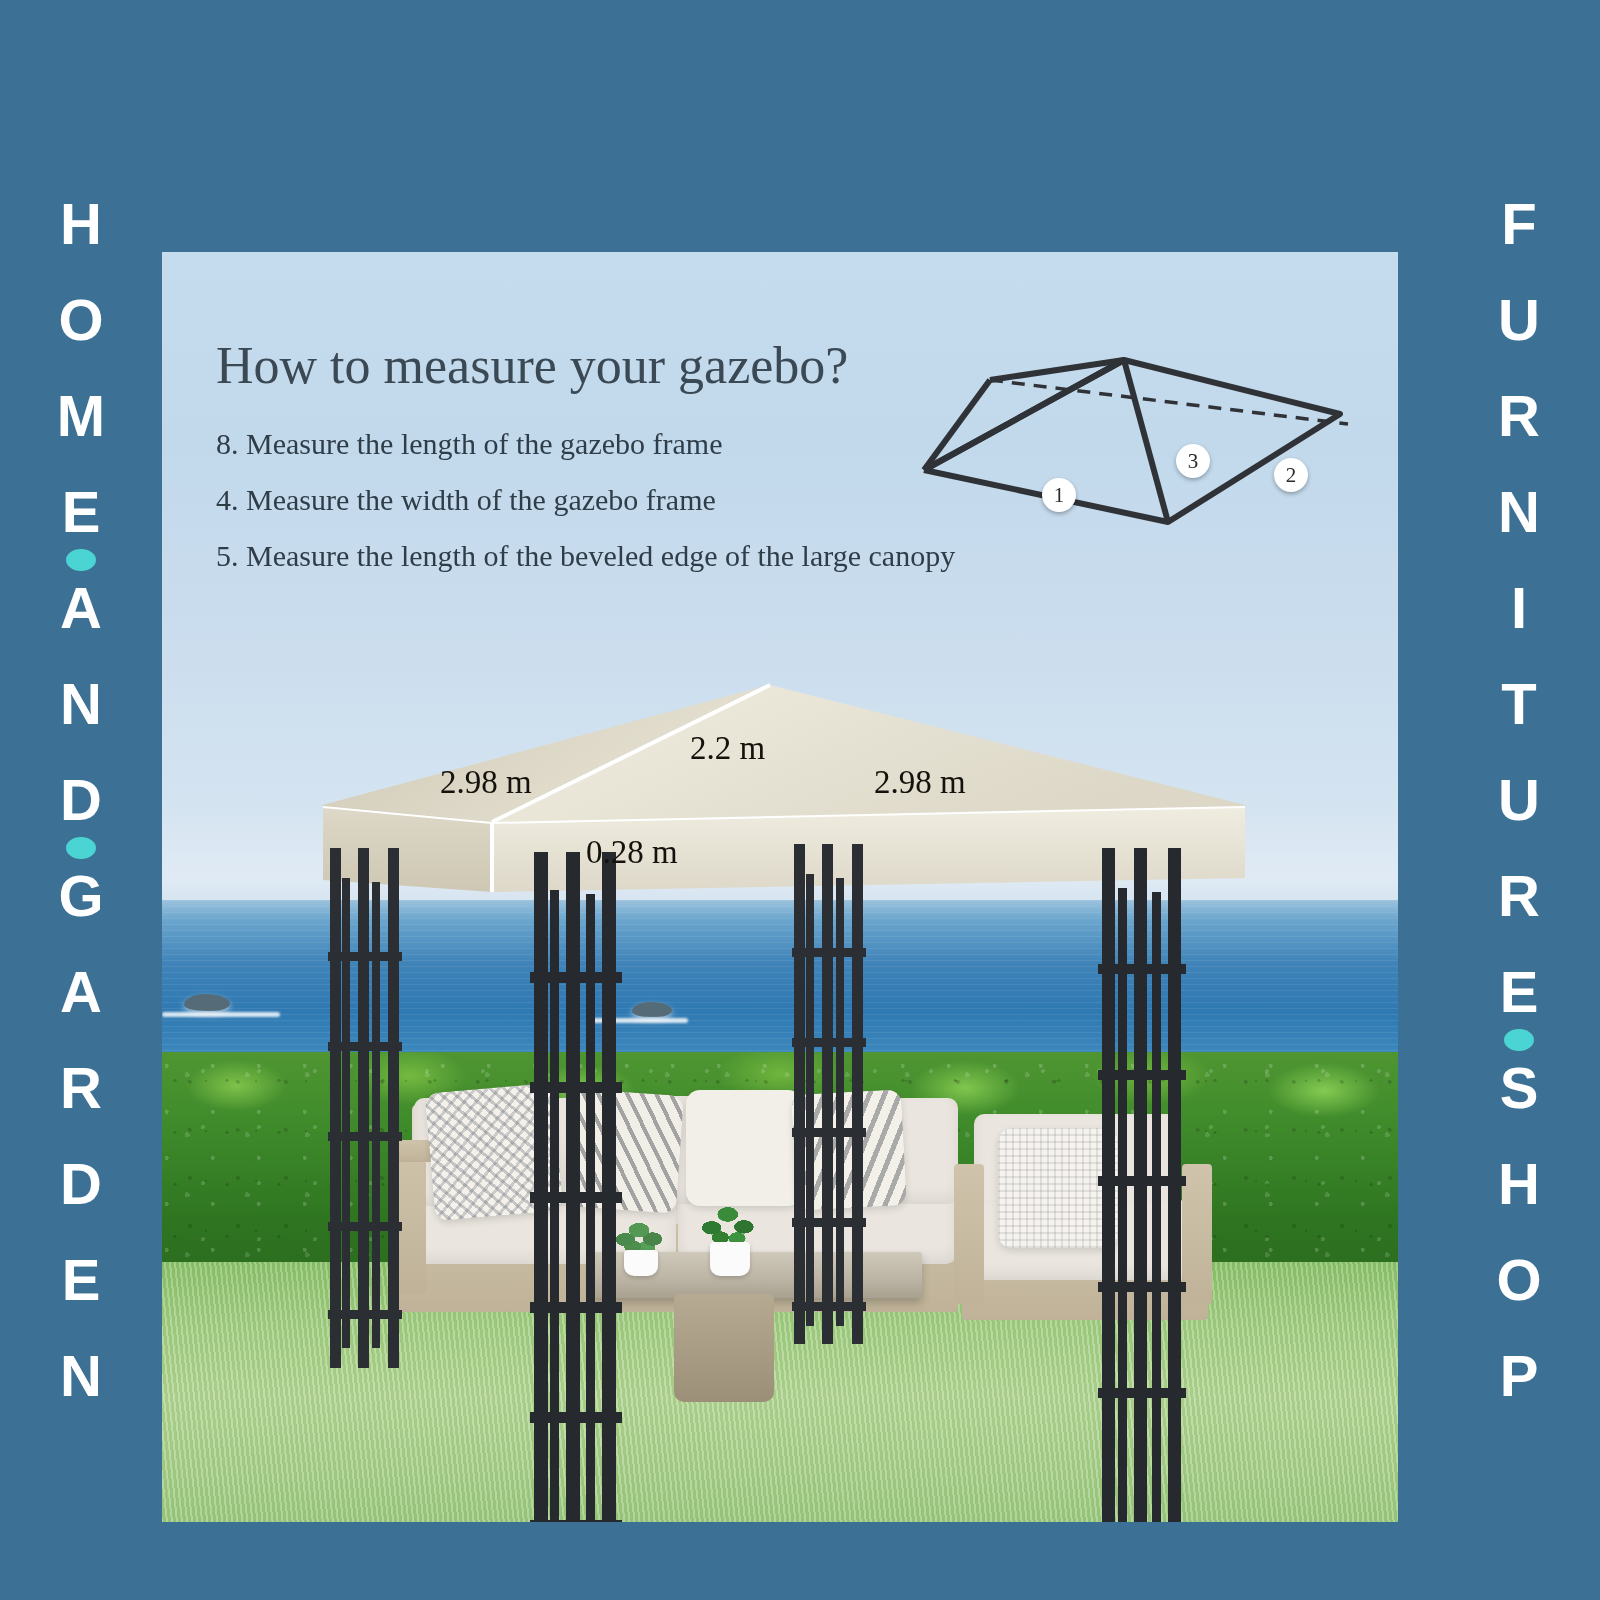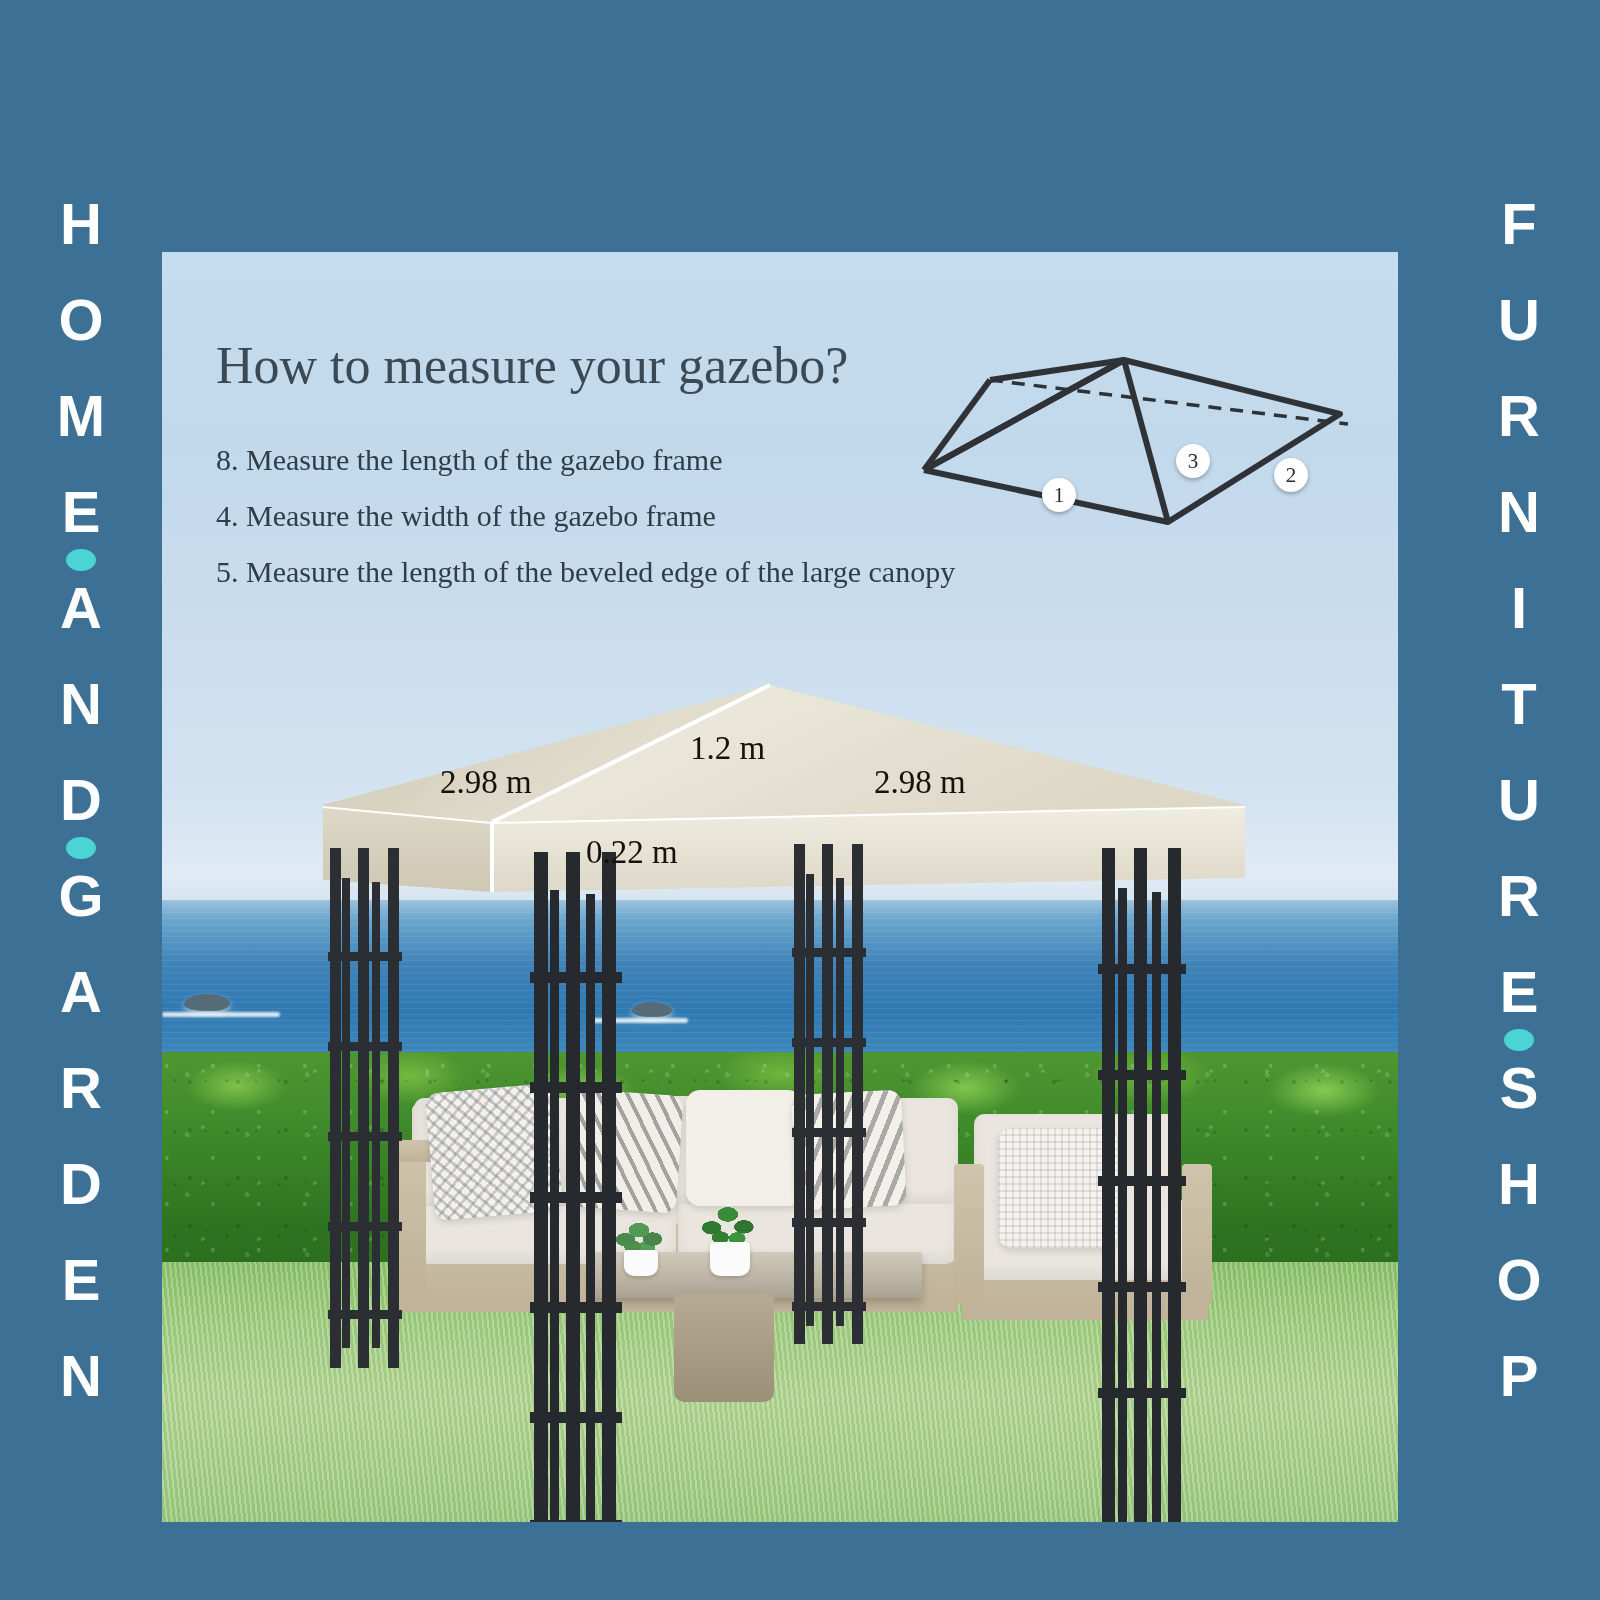--- a/index.html
+++ b/index.html
@@ -174,21 +174,21 @@
     position: absolute;
     left: 54px; top: 84px;
     width: 900px;
     color: #2e3d48;
   }
   #instr-heading {
     font-family: "Liberation Serif", serif;
     font-size: 52px;
     font-weight: normal;
     color: #3b4954;
-    margin-bottom: 48px;
+    margin-bottom: 32px;
     white-space: nowrap;
   }
   .instr-step {
     font-family: "Liberation Serif", serif;
     font-size: 30px;
     color: #2f3d48;
     margin-bottom: 22px;
     white-space: nowrap;
   }
 
@@ -461,23 +461,23 @@
         <rect x="990" y="640" width="9" height="656"></rect>
         <rect x="936" y="712" width="88" height="10"></rect>
         <rect x="936" y="818" width="88" height="10"></rect>
         <rect x="936" y="924" width="88" height="10"></rect>
         <rect x="936" y="1030" width="88" height="10"></rect>
         <rect x="936" y="1136" width="88" height="10"></rect>
       </g>
     </svg>
 
     <div class="dim-label" style="left:278px; top:512px;">2.98 m</div>
-    <div class="dim-label" style="left:528px; top:478px;">1.2 m</div>
+    <div class="dim-label" style="left:528px; top:478px;">2.2 m</div>
     <div class="dim-label" style="left:712px; top:512px;">2.98 m</div>
-    <div class="dim-label" style="left:424px; top:582px;">0.22 m</div>
+    <div class="dim-label" style="left:424px; top:582px;">0.28 m</div>
 
     <div id="instructions">
       <div id="instr-heading">How to measure your gazebo?</div>
       <div class="instr-step">8. Measure the length of the gazebo frame</div>
       <div class="instr-step">4. Measure the width of the gazebo frame</div>
       <div class="instr-step">5. Measure the length of the beveled edge of the large canopy</div>
     </div>
 
     <div id="canopy-diagram">
       <svg width="440" height="190" viewBox="0 0 440 190">

